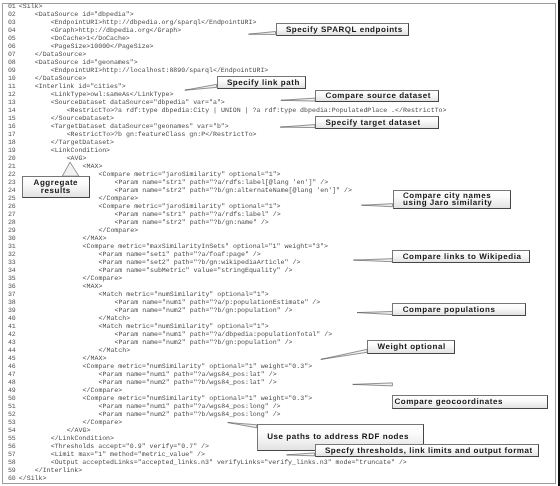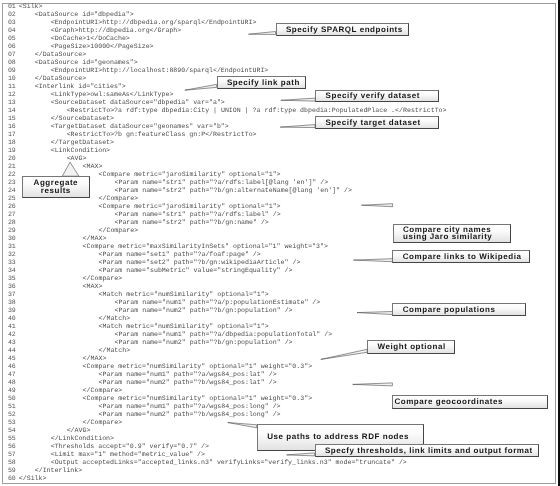--- a/index.html
+++ b/index.html
@@ -166,24 +166,24 @@
       <polygon points="392.40,258.70 353.40,260.10 392.40,261.70" fill="#f2f2f2" stroke="#4a4a4a" stroke-width="0.6" stroke-linejoin="miter"></polygon>
       <polygon points="392.40,311.50 357.00,312.60 392.40,314.50" fill="#f2f2f2" stroke="#4a4a4a" stroke-width="0.6" stroke-linejoin="miter"></polygon>
       <polygon points="367.20,349.30 320.80,359.40 367.20,352.30" fill="#f2f2f2" stroke="#4a4a4a" stroke-width="0.6" stroke-linejoin="miter"></polygon>
       <polygon points="392.40,382.90 352.70,384.40 392.40,385.90" fill="#f2f2f2" stroke="#4a4a4a" stroke-width="0.6" stroke-linejoin="miter"></polygon>
       <polygon points="256.80,424.80 227.70,422.50 256.80,427.80" fill="#f2f2f2" stroke="#4a4a4a" stroke-width="0.6" stroke-linejoin="miter"></polygon>
       <polygon points="314.60,452.90 286.60,454.90 314.60,455.90" fill="#f2f2f2" stroke="#4a4a4a" stroke-width="0.6" stroke-linejoin="miter"></polygon>
     </svg>
   <div id="callout-layer" style="position:absolute;left:0;top:0;width:560px;height:486px;opacity:0.999;will-change:transform;">
       <div class="callout" style="left: 275.5px; top: 23.3px; width: 133.3px; height: 12.5px; align-items: flex-start; padding-left: 9.4px;"><span class="cline">Specify SPARQL endpoints</span></div>
       <div class="callout" style="left: 216.6px; top: 76.2px; width: 89.9px; height: 12.5px; align-items: flex-start; padding-left: 9.4px;"><span class="cline">Specify link path</span></div>
-      <div class="callout" style="left: 315.2px; top: 89.9px; width: 123.6px; height: 12.5px; align-items: flex-start; padding-left: 9.4px;"><span class="cline">Specify verify dataset</span></div>
+      <div class="callout" style="left: 315.2px; top: 89.9px; width: 123.6px; height: 12.5px; align-items: flex-start; padding-left: 9.4px;"><span class="cline">Compare source dataset</span></div>
       <div class="callout" style="left: 315px; top: 116.4px; width: 124px; height: 12.5px; align-items: flex-start; padding-left: 9.4px;"><span class="cline">Specify target dataset</span></div>
       <div class="callout" style="left: 21.9px; top: 176.2px; width: 67.9px; height: 21.4px; align-items: center;"><span class="cline">Aggregate</span><span class="cline">results</span></div>
-      <div class="callout" style="left: 392.6px; top: 190.3px; width: 118.4px; height: 18.3px; align-items: flex-start; padding-left: 9.4px; margin-top: 34px;"><span class="cline">Compare city names</span><span class="cline">using Jaro similarity</span></div>
+      <div class="callout" style="left: 392.6px; top: 190.3px; width: 118.4px; height: 18.3px; align-items: flex-start; padding-left: 9.4px;"><span class="cline">Compare city names</span><span class="cline">using Jaro similarity</span></div>
       <div class="callout" style="left: 392.4px; top: 303px; width: 133.6px; height: 12.8px; align-items: flex-start; padding-left: 9.4px;"><span class="cline">Compare populations</span></div>
       <div class="callout" style="left: 392.4px; top: 249.5px; width: 137.6px; height: 13.5px; align-items: flex-start; padding-left: 9.4px;"><span class="cline">Compare links to Wikipedia</span></div>
       <div class="callout" style="left: 367.2px; top: 340.2px; width: 88.2px; height: 13.4px; align-items: flex-start; padding-left: 9.4px;"><span class="cline">Weight optional</span></div>
       <div class="callout" style="left: 392.4px; top: 395px; width: 156px; height: 14px; align-items: flex-start; padding-left: 1px;"><span class="cline">Compare geocoordinates</span></div>
       <div class="callout" style="left: 256.8px; top: 423.5px; width: 167.6px; height: 27px; align-items: flex-start; padding-left: 9.4px;"><span class="cline">Use paths to address RDF nodes</span></div>
       <div class="callout" style="left: 314.6px; top: 443.6px; width: 224.6px; height: 13.6px; align-items: flex-start; padding-left: 9.4px;"><span class="cline">Specfy thresholds, link limits and output format</span></div>
     </div>
 </div>
 
 </body></html>

